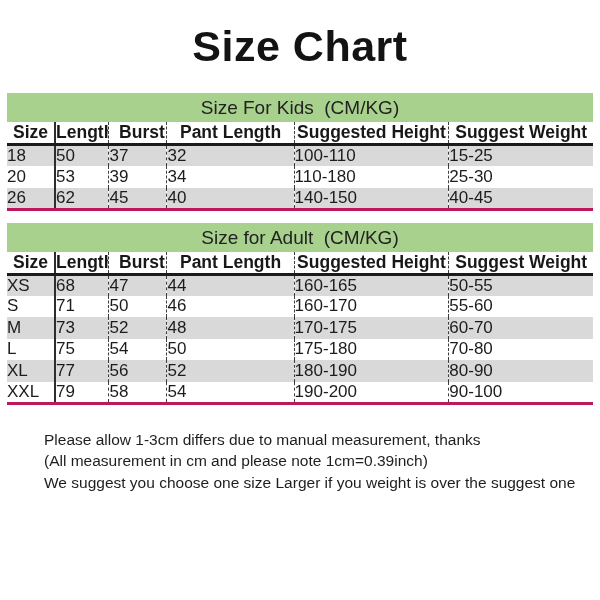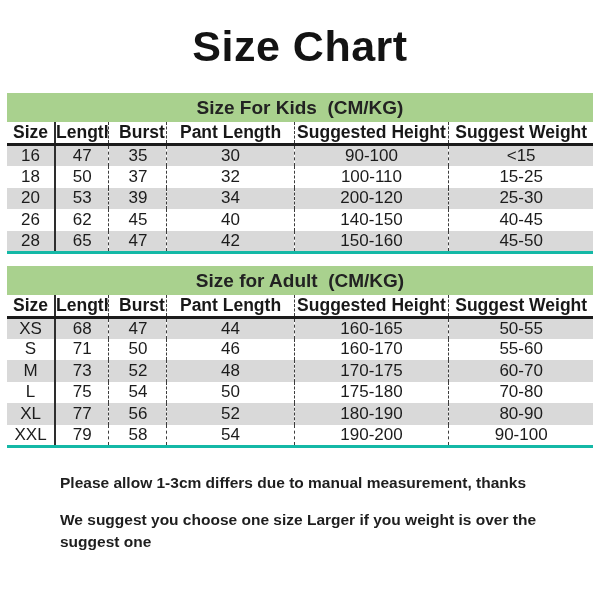--- a/index.html
+++ b/index.html
@@ -25,31 +25,30 @@
 
   .size-section { margin: 0 7px; }
   .adult-section { margin-top: 12px; }
 
   .banner {
     height: 29px;
     line-height: 29px;
     background: var(--banner-green, #a9d18e);
     text-align: center;
     font-size: 19px;
-    font-weight: 700;
+    font-weight: 400;
     color: #222222;
     white-space: pre;
   }
 
   table.size-table {
     width: 100%;
     border-collapse: collapse;
     table-layout: fixed;
-    text-align: center;
-    border-bottom: 3px solid #14b8a6;
+    border-bottom: 3px solid #be185d;
   }
   table.size-table th:nth-child(1) { width: 8.2%; }
   table.size-table th:nth-child(2) { width: 9.2%; }
   table.size-table th:nth-child(3) { width: 9.9%; padding-left: 8px; }
   table.size-table th:nth-child(4) { width: 21.7%; margin-top: 18px; }
   table.size-table th:nth-child(5) { width: 26.4%; }
   table.size-table th:nth-child(6) { width: 24.6%; }
 
   table.size-table th {
     height: 22px;
@@ -77,21 +76,21 @@
 
   table.size-table tbody tr:nth-child(odd) { background: var(--row-gray, #d9d9d9); }
   table.size-table tbody tr:nth-child(even) { background: #ffffff; }
 
   .notes {
     margin: 24px 0 0 44px;
     font-size: 15.5px;
     line-height: 21.5px;
     color: #1e1e1e;
   }
-  .notes p { margin: 16px; font-weight: bold; }
+  .notes p { margin: 0; }
 </style>
 </head>
 <body>
 
 <div class="page">
 
   <h1 class="title">Size Chart</h1>
 
   <section class="size-section kids-section">
     <div class="banner">Size For Kids  (CM/KG)</div>
@@ -101,59 +100,43 @@
             <th>Size</th>
             <th>Length</th>
             <th>Burst</th>
             <th>Pant Length</th>
             <th>Suggested Height</th>
             <th>Suggest Weight</th>
           </tr>
         </thead>
       <tbody>
           <tr>
-            <td>16</td>
-            <td>47</td>
-            <td>35</td>
-            <td>30</td>
-            <td>90-100</td>
-            <td>&lt;15</td>
-          </tr>
-          <tr>
             <td>18</td>
             <td>50</td>
             <td>37</td>
             <td>32</td>
             <td>100-110</td>
             <td>15-25</td>
           </tr>
           <tr>
             <td>20</td>
             <td>53</td>
             <td>39</td>
             <td>34</td>
-            <td>200-120</td>
+            <td>110-180</td>
             <td>25-30</td>
           </tr>
           <tr>
             <td>26</td>
             <td>62</td>
             <td>45</td>
             <td>40</td>
             <td>140-150</td>
             <td>40-45</td>
           </tr>
-          <tr>
-            <td>28</td>
-            <td>65</td>
-            <td>47</td>
-            <td>42</td>
-            <td>150-160</td>
-            <td>45-50</td>
-          </tr>
         </tbody>
     </table>
   </section>
 
   <section class="size-section adult-section">
     <div class="banner">Size for Adult  (CM/KG)</div>
     <table class="size-table">
       <thead>
           <tr>
             <th>Size</th>
@@ -212,16 +195,17 @@
             <td>54</td>
             <td>190-200</td>
             <td>90-100</td>
           </tr>
         </tbody>
     </table>
   </section>
 
   <div class="notes">
     <p>Please allow 1-3cm differs due to manual measurement, thanks</p>
+    <p>(All measurement in cm and please note 1cm=0.39inch)</p>
     <p>We suggest you choose one size Larger if you weight is over the suggest one</p>
   </div>
 
 </div>
 
 </body></html>

